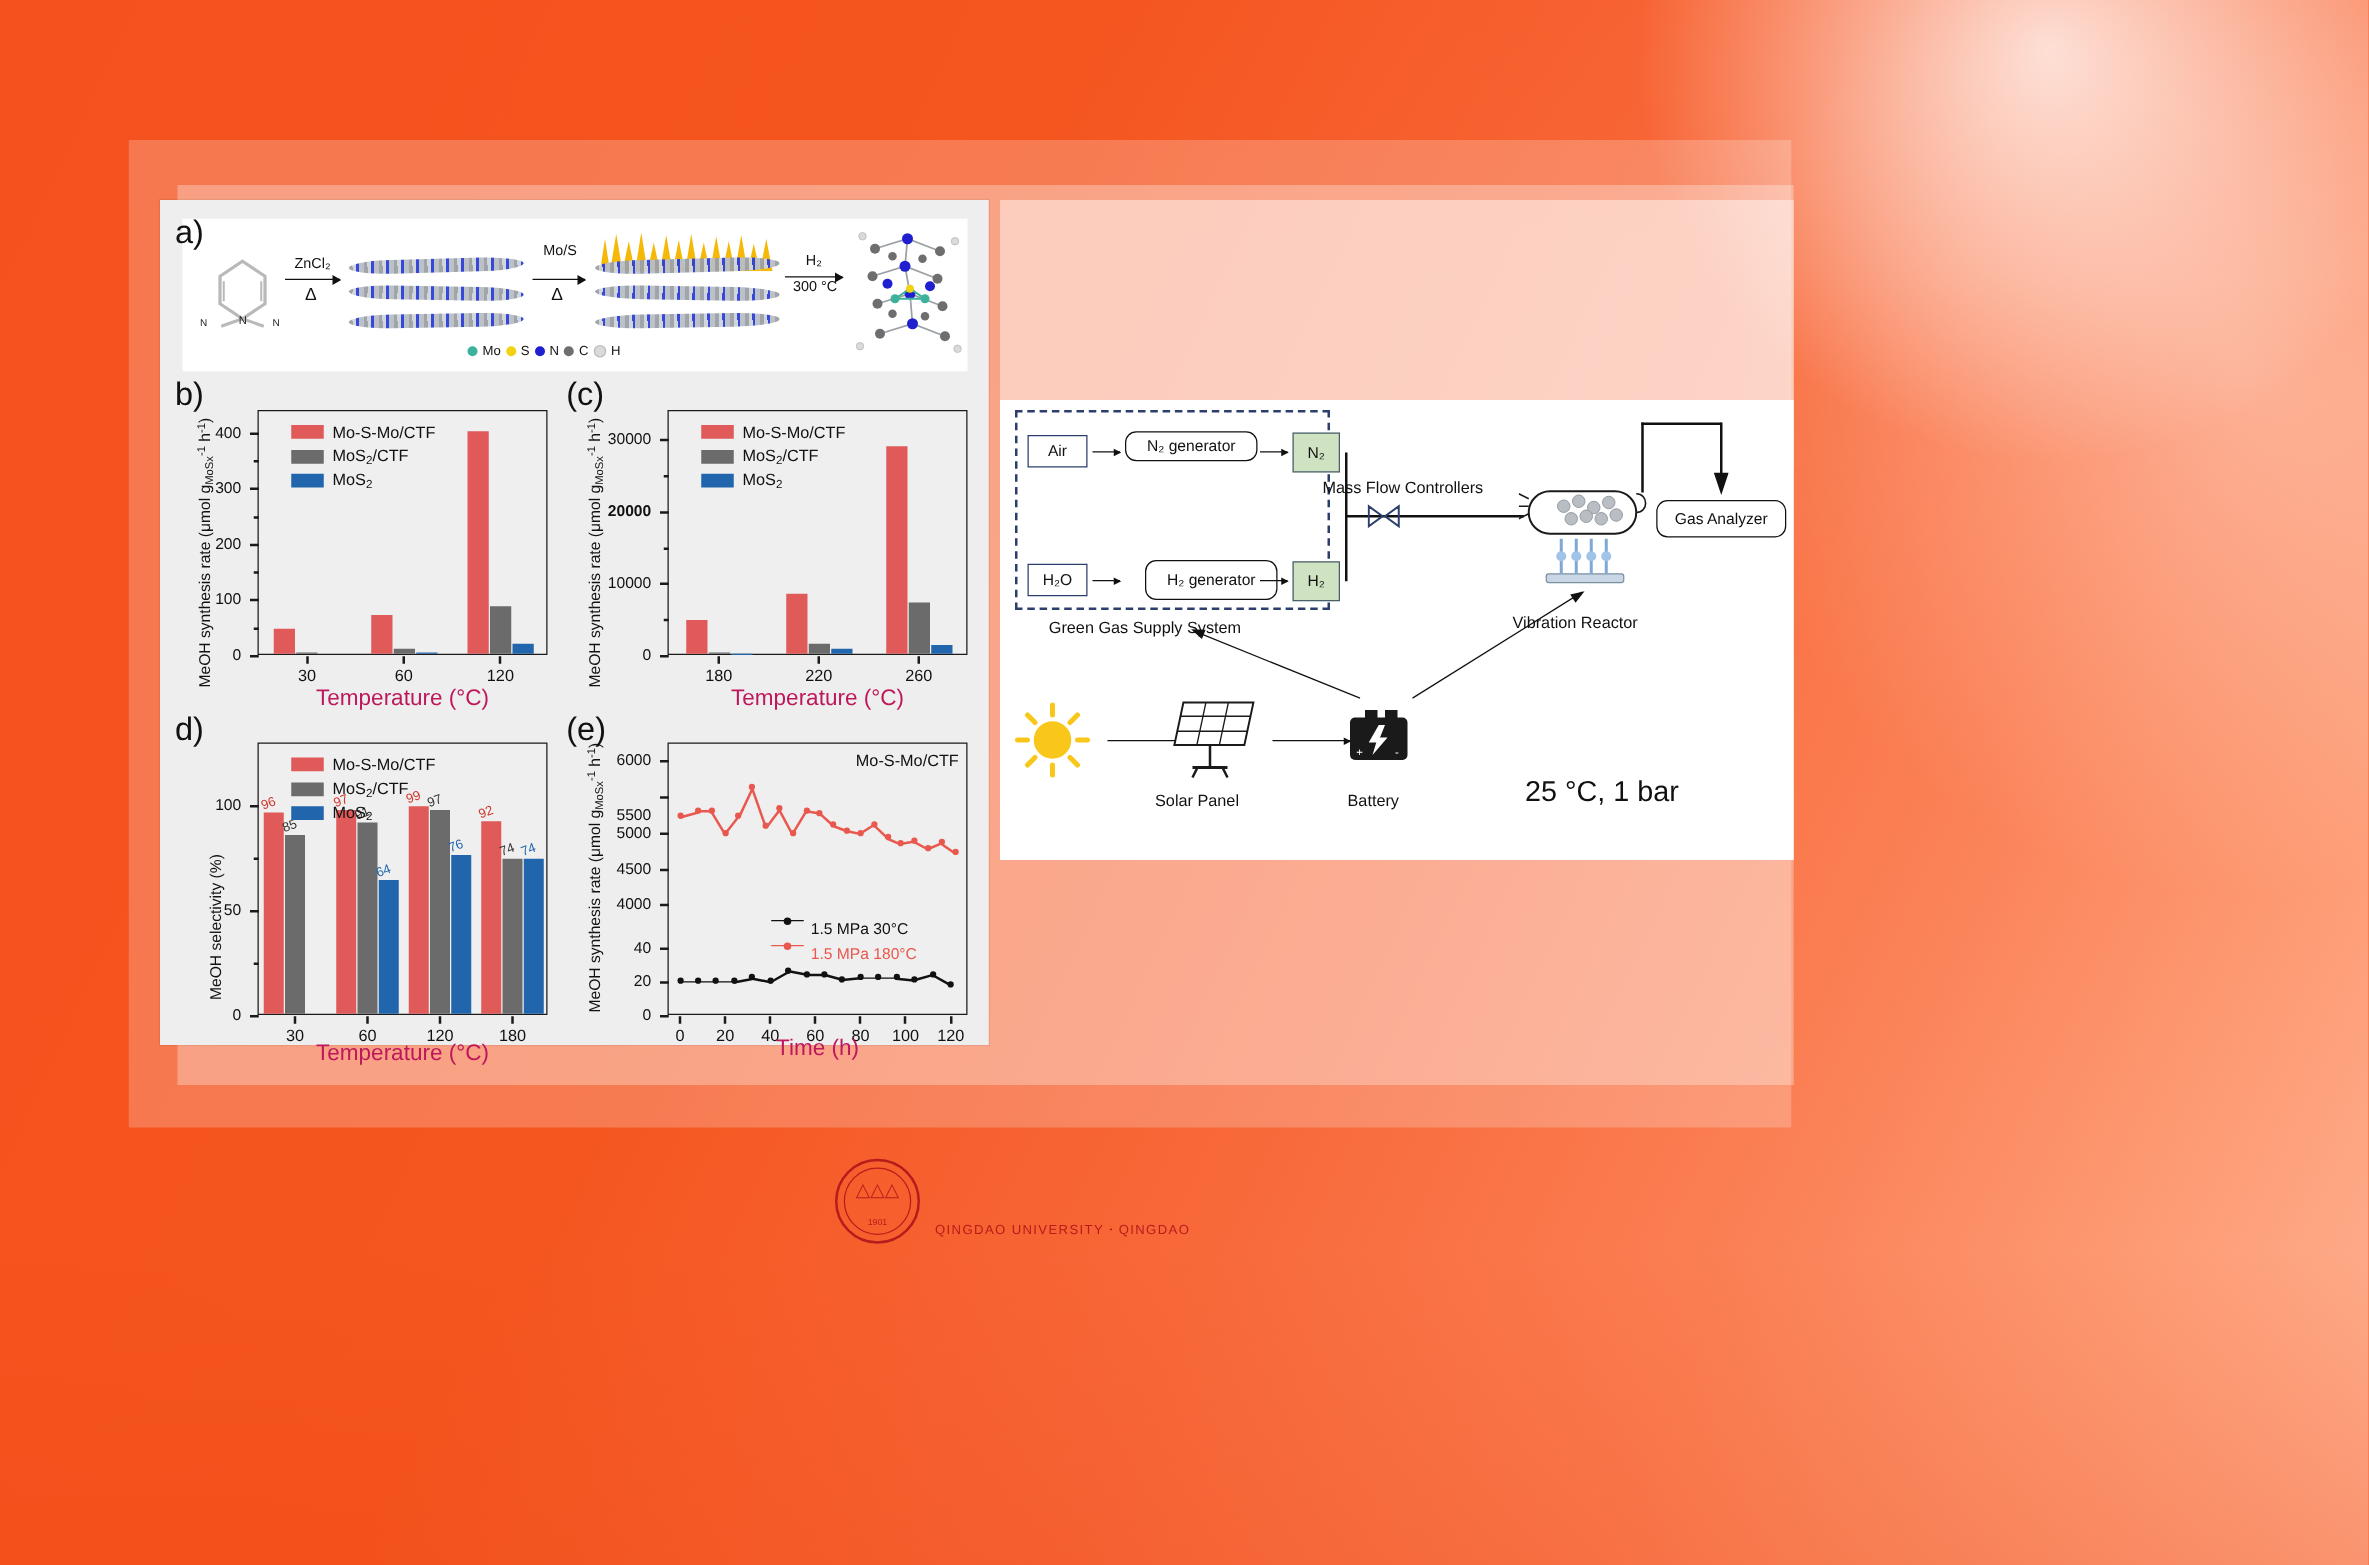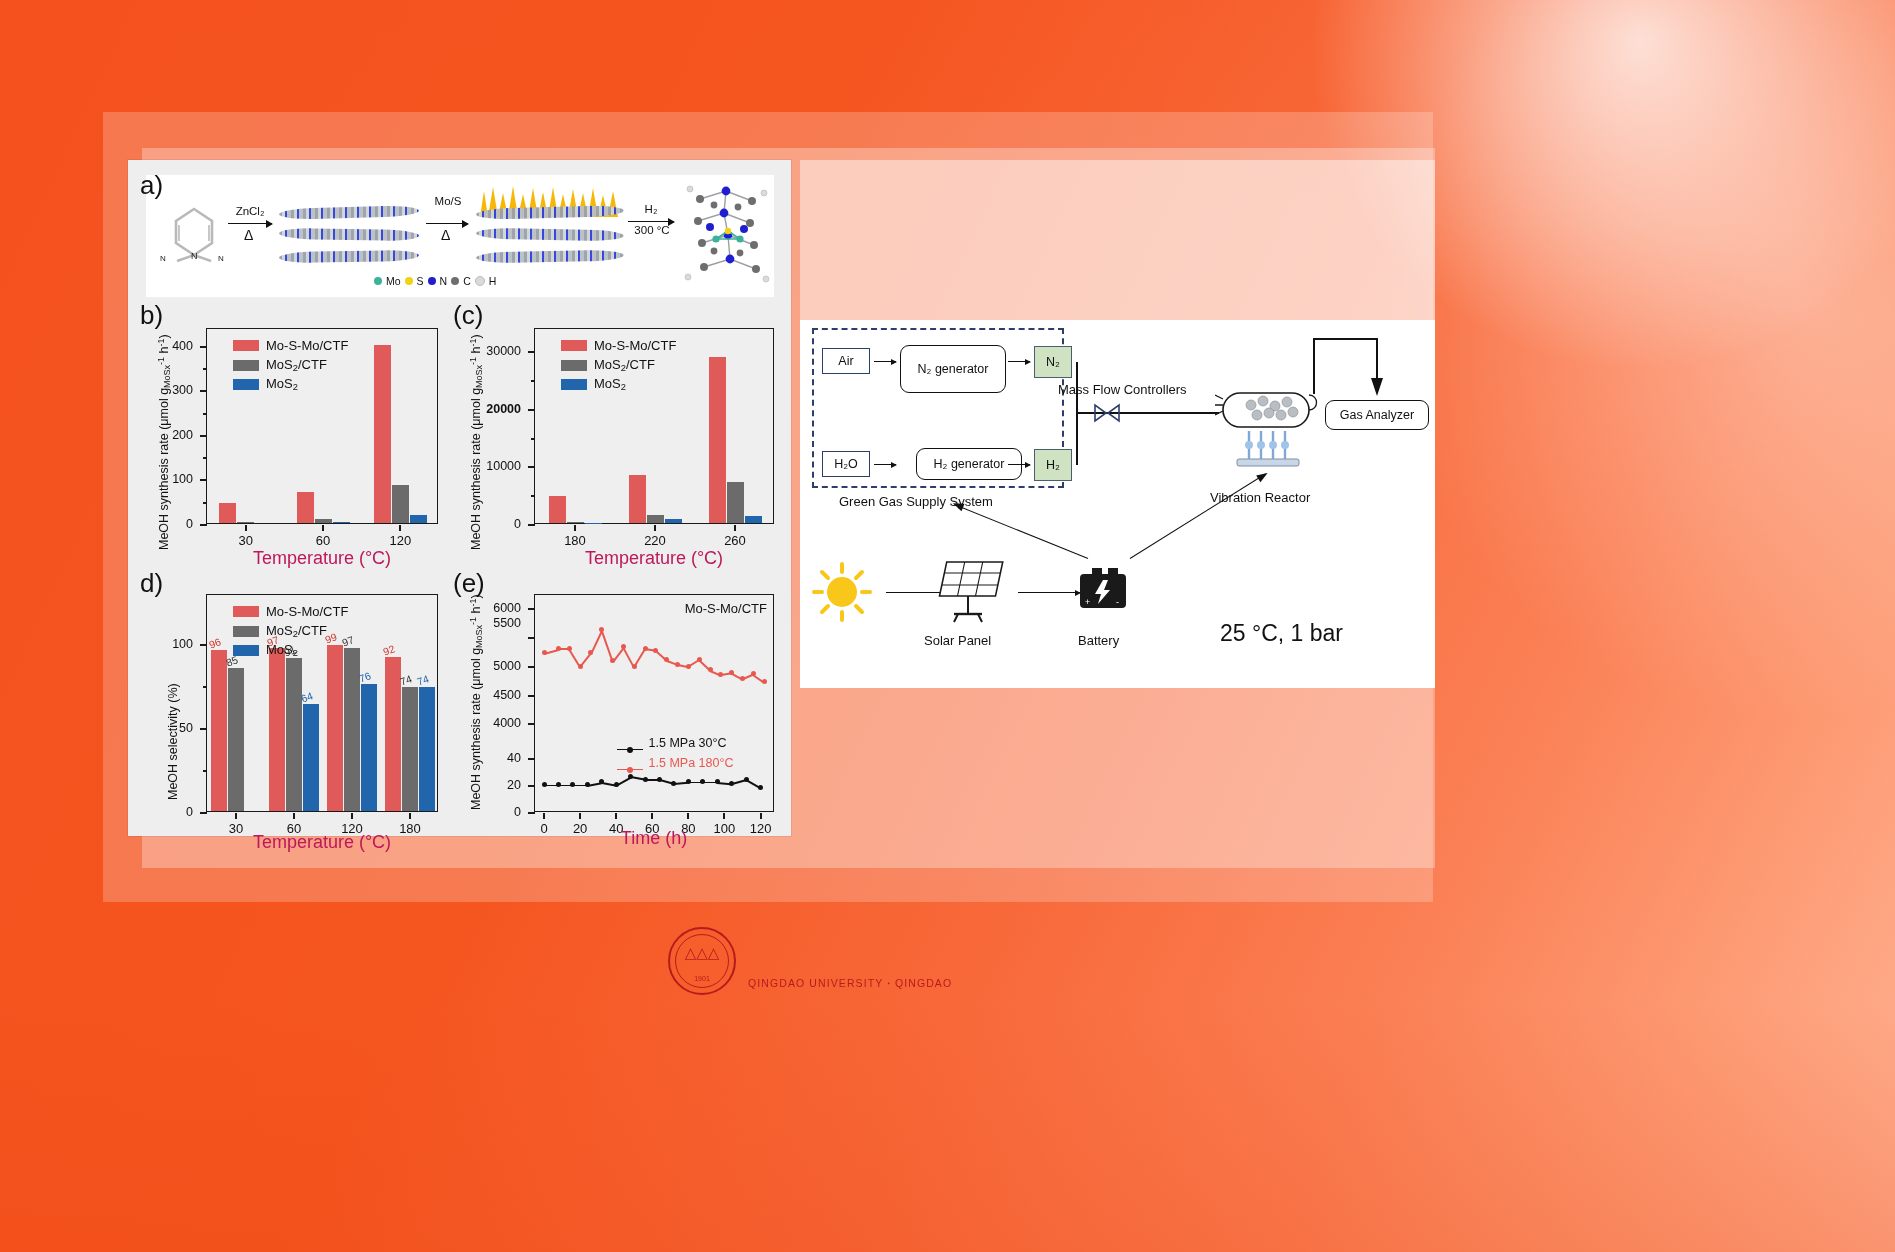--- a/index.html
+++ b/index.html
@@ -51,21 +51,21 @@
   .bar{position:absolute;bottom:0;}
   .lgd{position:absolute;font-size:13px;color:#111;display:flex;align-items:center;gap:7px;white-space:nowrap;}
   .swatch{width:26px;height:11px;display:inline-block;}
   .blab{position:absolute;font-size:10.5px;white-space:nowrap;}
   .sub{font-size:.72em;vertical-align:-.25em;}
   .sup{font-size:.72em;vertical-align:.42em;}
 
   
   .pt{position:absolute;width:5px;height:5px;border-radius:50%;}
   .seg{position:absolute;height:1.6px;transform-origin:0 50%;}
-  .eLgd{position:absolute;font-size:12.5px;display:flex;align-items:flex-end;gap:6px;white-space:nowrap;}
+  .eLgd{position:absolute;font-size:12.5px;display:flex;align-items:flex-start;gap:6px;white-space:nowrap;}
   .eLine{width:26px;height:0;border-top:1.6px solid currentColor;position:relative;}
   .eLine:after{content:"";position:absolute;left:10px;top:-3px;width:6px;height:6px;border-radius:50%;background:currentColor;}
 
   
   #diagram{position:absolute;left:800px;top:320px;width:635px;height:368px;background:#ffffff;}
   #dash{position:absolute;left:12px;top:8px;width:252px;height:160px;border:2px dashed #2c3e6b;box-sizing:border-box;}
   .dbox{position:absolute;box-sizing:border-box;display:flex;align-items:center;justify-content:center;
         font-size:12.5px;color:#111;background:#fff;border:1.4px solid #2c3e6b;}
   .dbox.round{border-radius:9px;border-color:#111;border-width:1.6px;}
   .dbox.green{background:#cfe3c2;border-color:#4a5f6e;}
@@ -363,21 +363,21 @@
   <div class="panelLetter" style="left:325px;top:408px">(e)</div>
   <div class="ylab" style="left:340px;top:650px">MeOH synthesis rate (μmol g<span class="sub">MoSx</span><span class="sup">-1</span> h<span class="sup">-1</span>)</div>
   <div class="plot" id="plotE" style="left:406px;top:434px;width:240px;height:218px">
       <div class="tick" style="left: -7px; top: 128.409px; width: 7px; height: 2px;"></div>
       <div class="ytxt" style="right: 252px; top: 121.409px; width: 60px;">4000</div>
       <div class="tick" style="left: -7px; top: 99.6511px; width: 7px; height: 2px;"></div>
       <div class="ytxt" style="right: 252px; top: 92.6511px; width: 60px;">4500</div>
       <div class="tick" style="left: -7px; top: 70.8936px; width: 7px; height: 2px;"></div>
       <div class="ytxt" style="right: 252px; top: 63.8936px; width: 60px;">5000</div>
       <div class="tick" style="left: -7px; top: 42.1362px; width: 7px; height: 2px;"></div>
-      <div class="ytxt" style="right: 252px; top: 21px; width: 60px;">5500</div>
+      <div class="ytxt" style="right: 252px; top: 50px; width: 60px;">5500</div>
       <div class="tick" style="left: -7px; top: 13.3787px; width: 7px; height: 2px;"></div>
       <div class="ytxt" style="right: 252px; top: 6.37872px; width: 60px;">6000</div>
       <div class="tick" style="left: -7px; top: 217px; width: 7px; height: 2px;"></div>
       <div class="ytxt" style="right: 252px; top: 210px; width: 60px;">0</div>
       <div class="tick" style="left: -7px; top: 189.871px; width: 7px; height: 2px;"></div>
       <div class="ytxt" style="right: 252px; top: 182.871px; width: 60px;">20</div>
       <div class="tick" style="left: -7px; top: 162.742px; width: 7px; height: 2px;"></div>
       <div class="ytxt" style="right: 252px; top: 155.742px; width: 60px;">40</div>
       <div class="tick" style="left: 8.02256px; top: 218px; width: 2px; height: 6px;"></div>
       <div class="xtxt" style="left: -12.9774px; top: 226px; width: 44px;">0</div>
@@ -476,21 +476,21 @@
       <div style="position: absolute; right: 6px; top: 6px; font-size: 13px; color: rgb(17, 17, 17); white-space: nowrap;">Mo-S-Mo/CTF</div>
     </div>
   <div class="axTitle" style="left:406px;top:668px;width:240px">Time (h)</div>
 </div>
 
 <div id="diagram">
   <div id="dash"></div>
 
   <div class="dbox" style="left:22px;top:28px;width:48px;height:26px">Air</div>
   <div class="darrow" style="left:74px;top:41px;width:22px"></div>
-  <div class="dbox round" style="left:100px;top:25px;width:106px;height:48px">
+  <div class="dbox round" style="left:100px;top:25px;width:106px;height:24px">
       <span>N₂ generator</span>
     </div>
   <div class="darrow" style="left:208px;top:41px;width:22px"></div>
   <div class="dbox green" style="left:234px;top:26px;width:38px;height:32px">N₂</div>
 
   <div class="dbox" style="left:22px;top:131px;width:48px;height:26px">
       <span>H₂O</span>
     </div>
   <div class="darrow" style="left:74px;top:144px;width:22px"></div>
   <div class="dbox round" style="left:116px;top:128px;width:106px;height:32px">

